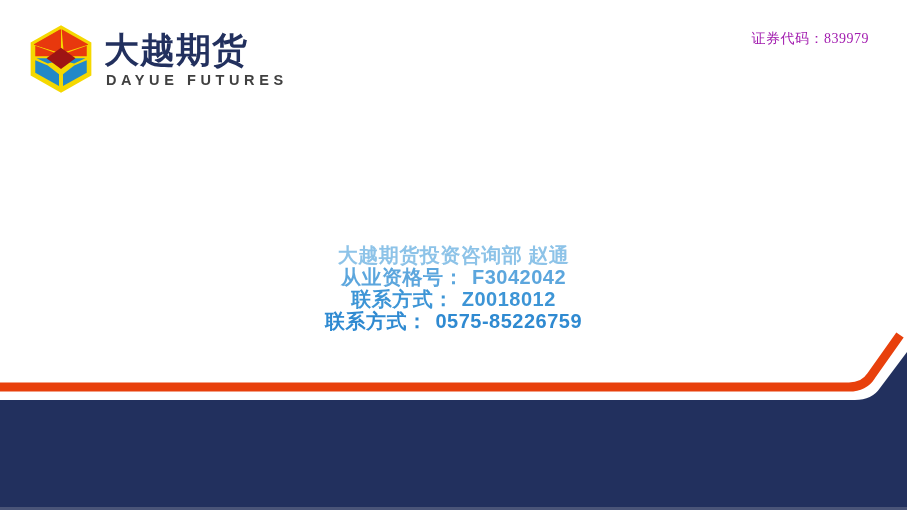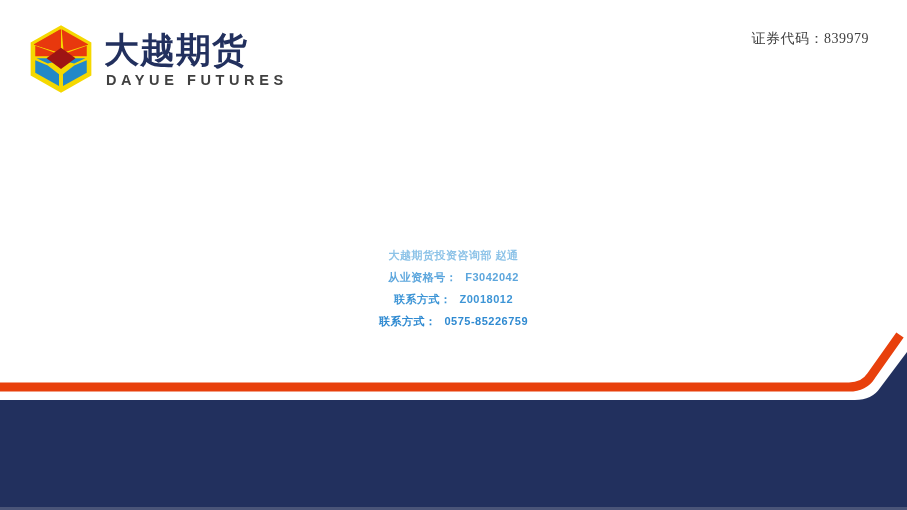--- a/index.html
+++ b/index.html
@@ -58,21 +58,21 @@
     margin-top: 3px;
     margin-left: 2px;
   }
 
   .stock-code {
     position: absolute;
     right: 38px;
     top: 30px;
     font-family: "Liberation Serif", serif;
     font-size: 14px;
-    color: #404040;
+    color: #a21caf;
     letter-spacing: 0.5px;
     white-space: nowrap;
   }
 
   
   .title {
     position: absolute;
     left: 0;
     right: 0;
     top: 128px;
@@ -94,21 +94,21 @@
 
   
   .subinfo {
     position: absolute;
     left: 0;
     right: 0;
     top: 244px;
     text-align: center;
     font-family: "Liberation Sans", sans-serif;
     font-weight: 700;
-    font-size: 11px;
+    font-size: 20px;
     line-height: 22px;
     letter-spacing: 0.5px;
   }
   .subinfo .l1 { color: #8dc3e8; }
   .subinfo .l2 { color: #5ca6dd; }
   .subinfo .l3 { color: #3d95d6; }
   .subinfo .l4 { color: #2f8ad1; }
   .subinfo .gap { display: inline-block; width: 8px; }
 
   

